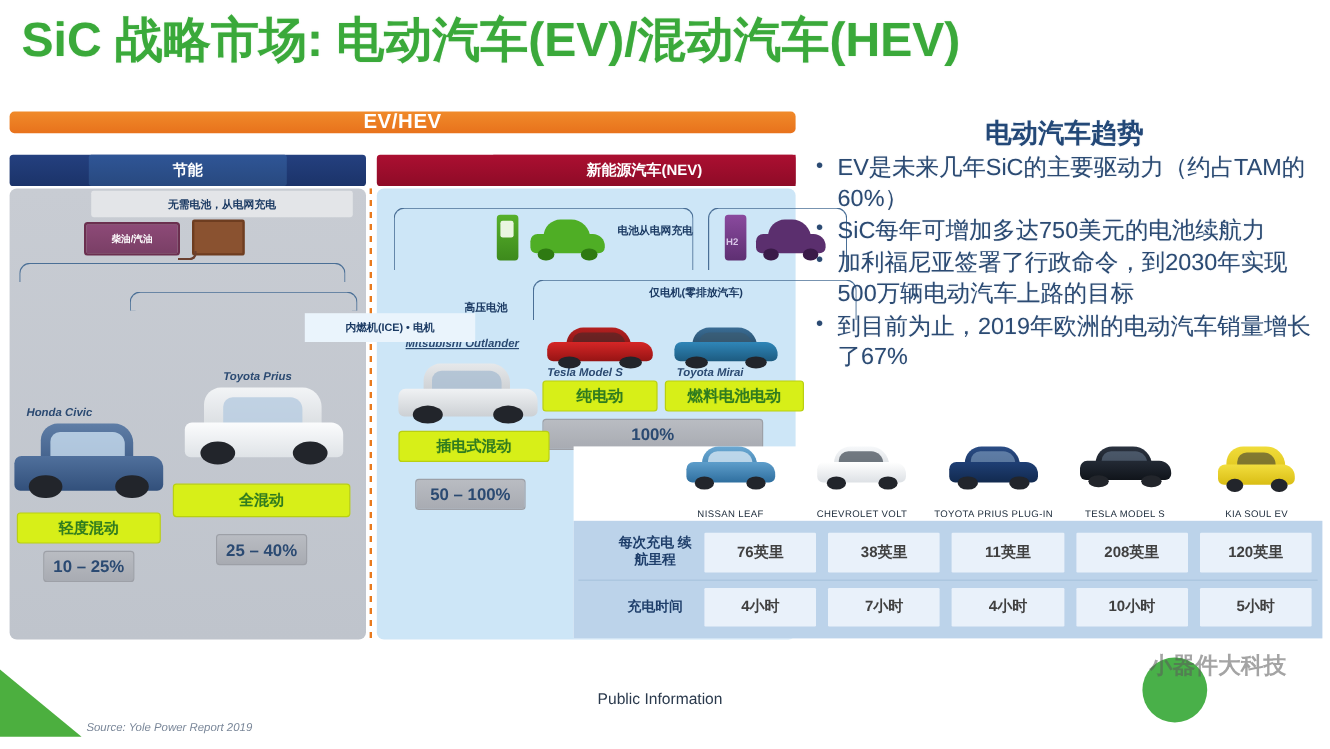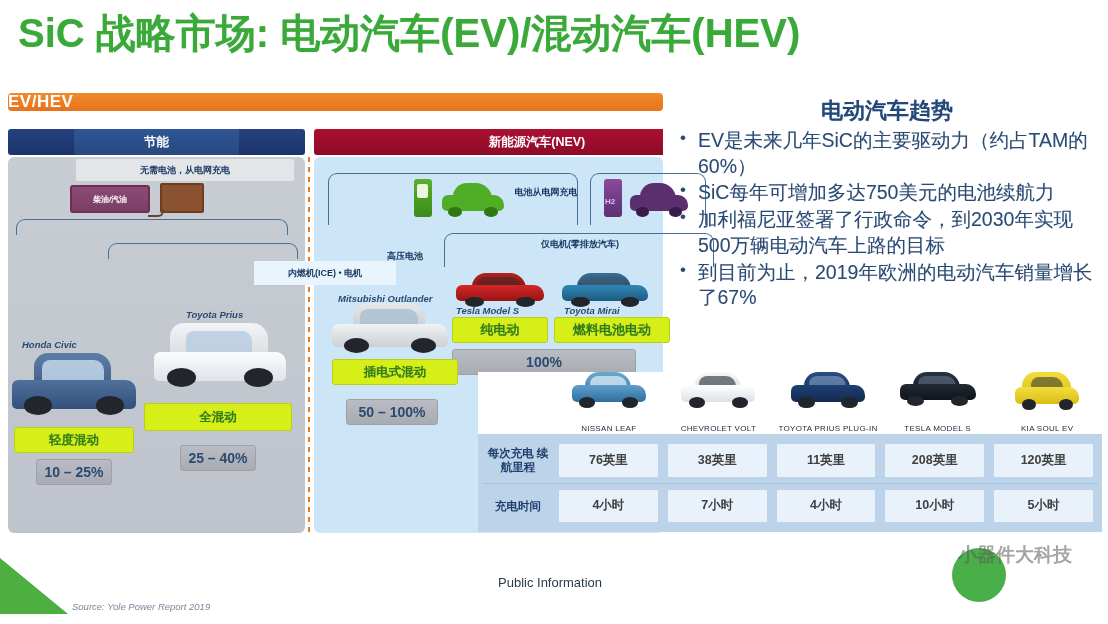--- a/index.html
+++ b/index.html
@@ -24,21 +24,21 @@
   
   .diagram {
     position: absolute; left: 8px; top: 93px;
     width: 655px; height: 440px;
   }
   .evhev-bar {
     position: absolute; left: 0; top: 0; width: 655px; height: 18px;
     background: linear-gradient(#f08a2a, #e8721c);
     border-radius: 4px;
     color: #fff; font-size: 17px; font-weight: bold;
-    display: flex; align-items: center; justify-content: flex-start;
+    display: flex; align-items: center; justify-content: center;
     letter-spacing: .5px;
   }
   .subbar {
     position: absolute; top: 36px; height: 26px;
     border-radius: 3px; color: #fff; font-size: 12.5px; font-weight: bold;
     display: flex; align-items: center; justify-content: center;
   }
   .subbar.jieneng {
     left: 0; width: 297px;
     background: linear-gradient(#24407f, #1b3369);
@@ -167,20 +167,21 @@
   }
   .evtable .grid {
     position: absolute; left: 0; top: 62px; width: 100%; height: 98px;
     background: #bcd3ea; padding: 4px; display: flex; flex-direction: column;
   }
   .evtable .row { flex: 1; display: flex; }
   .evtable .rowhdr {
     width: 72px; display: flex; align-items: center; justify-content: center;
     font-size: 11.5px; color: #1f3f6b; font-weight: bold; text-align: center;
     line-height: 1.25;
+    margin-left: 28px;
   }
   .evtable .cell2 {
     flex: 1; margin: 6px 5px; background: #e9f1fa; border-radius: 1px;
     display: flex; align-items: center; justify-content: center;
     font-size: 12.5px; color: #404040; font-weight: bold;
   }
   .evtable .row:first-child { border-bottom: 1px solid #a9c4de; }
 
   
   .footer-green {
@@ -313,21 +314,21 @@
         <div class="glass" style="background:rgba(60,90,110,.6);"></div>
         <div class="body" style="background:linear-gradient(#2f86b8,#1d5b80);"></div>
         <div class="w l"></div>
           <div class="w r"></div>
       </div>
 
       <div class="pill-green" style="left:138px; top:160px; width:96px; height:26px; font-size:13px;">纯电动</div>
       <div class="pill-green" style="left:240px; top:160px; width:116px; height:26px; font-size:13px;">燃料电池电动</div>
       <div class="pill-gray" style="left:138px; top:192px; width:184px; height:26px;">100%</div>
 
-      <div class="car-name" style="left:24px; top:136px;">Mitsubishi Outlander</div>
+      <div class="car-name" style="left:24px; top:124px;text-decoration:underline;">Mitsubishi Outlander</div>
       <div class="car" style="left:18px; top:146px; width:116px; height:50px;">
         <div class="roof" style="background:linear-gradient(#e6e8ea,#c5c9cd);"></div>
         <div class="glass" style="background:rgba(170,190,210,.8);"></div>
         <div class="body" style="background:linear-gradient(#f0f2f4,#ccd0d4);"></div>
         <div class="w l"></div>
           <div class="w r"></div>
       </div>
       <div class="pill-green" style="left:18px; top:202px; width:126px; height:26px;">插电式混动</div>
       <div class="pill-gray" style="left:32px; top:242px; width:92px; height:26px;">50 – 100%</div>
     </div>

